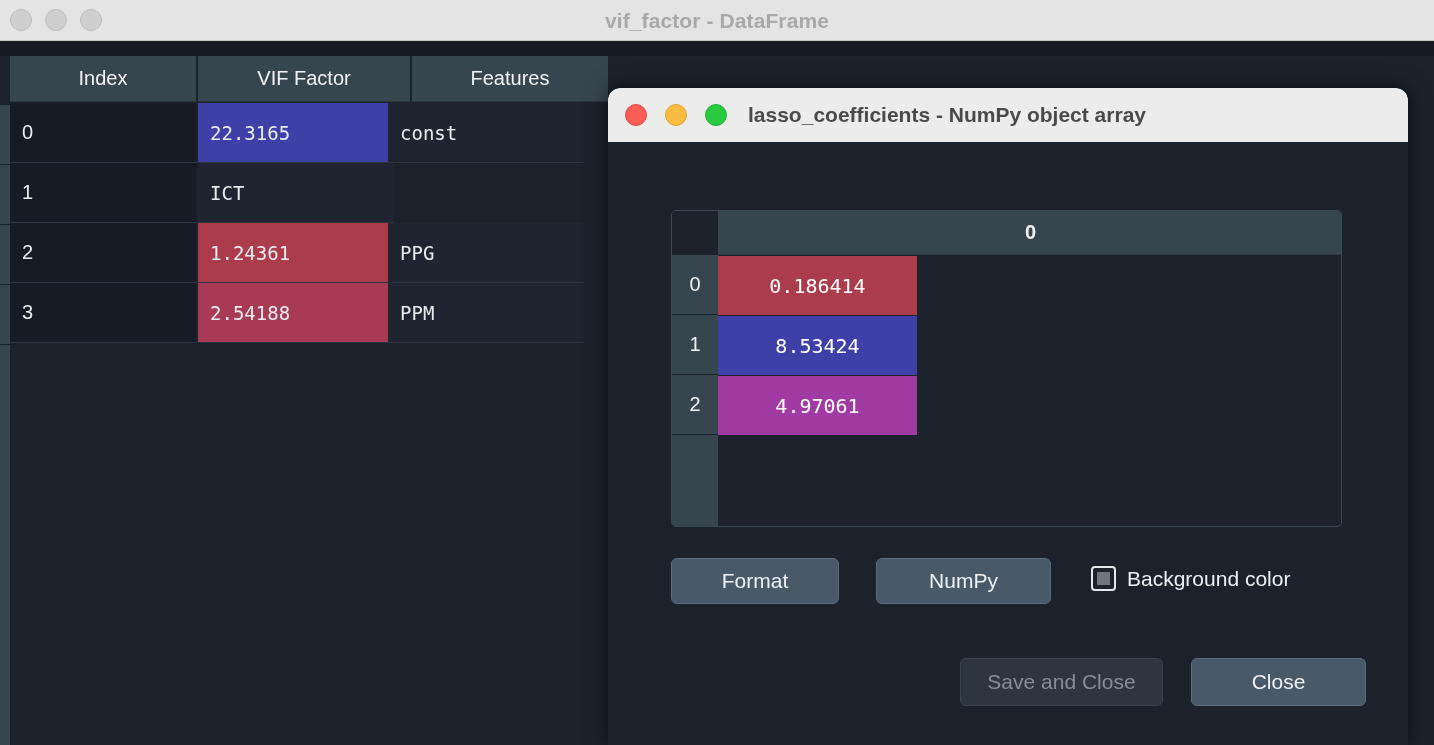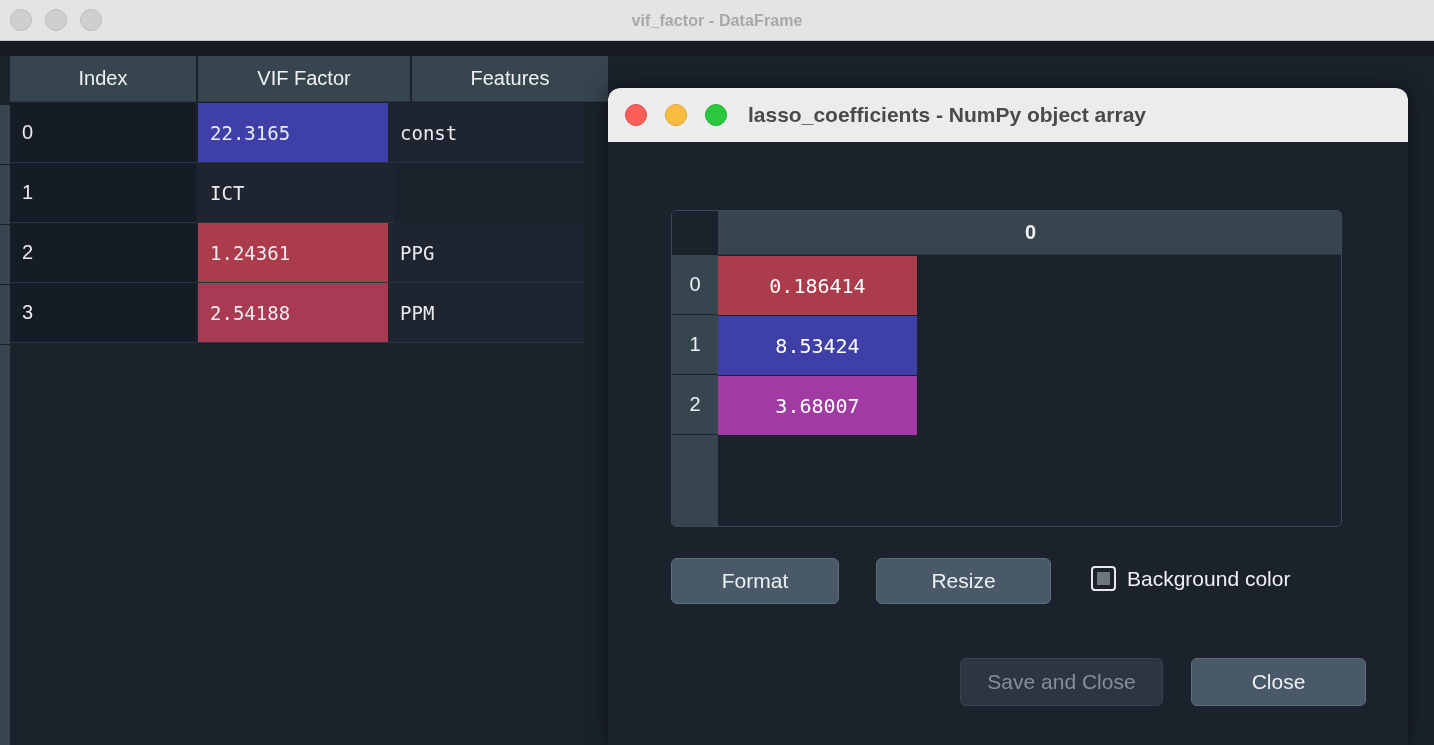--- a/index.html
+++ b/index.html
@@ -18,21 +18,21 @@
 
   
   #main-titlebar {
     position: absolute; left: 0; top: 0; width: 1434px; height: 41px;
     background: #e4e4e4;
     border-bottom: 1px solid #c7c7c7;
   }
   #main-titlebar .title {
     position: absolute; left: 0; top: 0; width: 100%; height: 41px;
     line-height: 41px; text-align: center;
-    font-size: 16px; font-weight: bold; color: #a8a8a8;
+    font-size: 21px; font-weight: bold; color: #a8a8a8;
     letter-spacing: .1px;
   }
   .tl-group { position: absolute; left: 10px; top: 9px; display: flex; gap: 13px; }
   .tl { width: 22px; height: 22px; border-radius: 50%; }
   .tl-inactive { background: #cfcfcf; border: 1px solid #bdbdbd; }
   .tl-red    { background: #fa5e57; border: 1px solid #e24943; }
   .tl-yellow { background: #f9bc40; border: 1px solid #e0a52f; }
   .tl-green  { background: #2ac940; border: 1px solid #1eb133; }
 
   
@@ -265,28 +265,28 @@
     <div id="arr-body">
       <div class="arr-row">
         <div class="arr-cell" id="arr-c0" style="background: rgb(171, 60, 76);">0.186414</div>
         <div class="arr-rest"></div>
       </div>
       <div class="arr-row">
         <div class="arr-cell" id="arr-c1" style="background: rgb(63, 63, 168);">8.53424</div>
         <div class="arr-rest"></div>
       </div>
       <div class="arr-row">
-        <div class="arr-cell" id="arr-c2" style="background: rgb(161, 59, 163);">3.68007</div>
+        <div class="arr-cell" id="arr-c2" style="background: rgb(161, 59, 163);">4.97061</div>
         <div class="arr-rest"></div>
       </div>
     </div>
   </div>
 
   <div class="dlg-btn" id="btn-format">Format</div>
-  <div class="dlg-btn" id="btn-resize">Resize</div>
+  <div class="dlg-btn" id="btn-resize">NumPy</div>
 
   <div id="bgcolor-wrap">
     <div id="bgcolor-box">
       <div class="fill"></div>
     </div>
     <div id="bgcolor-label">Background color</div>
   </div>
 
   <div class="dlg-btn" id="btn-save">Save and Close</div>
   <div class="dlg-btn" id="btn-close">Close</div>

